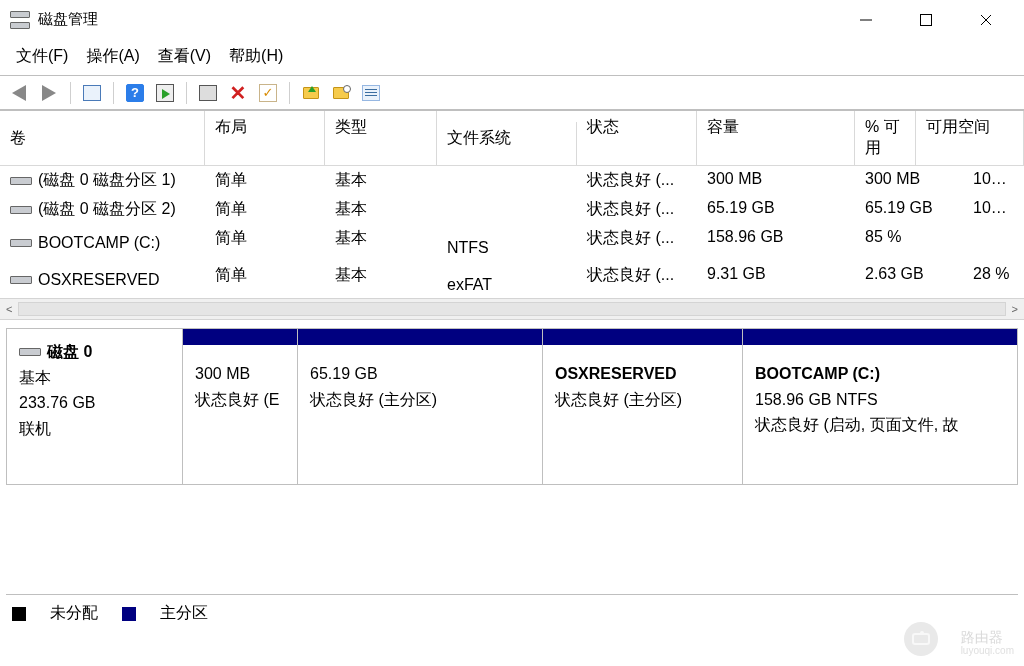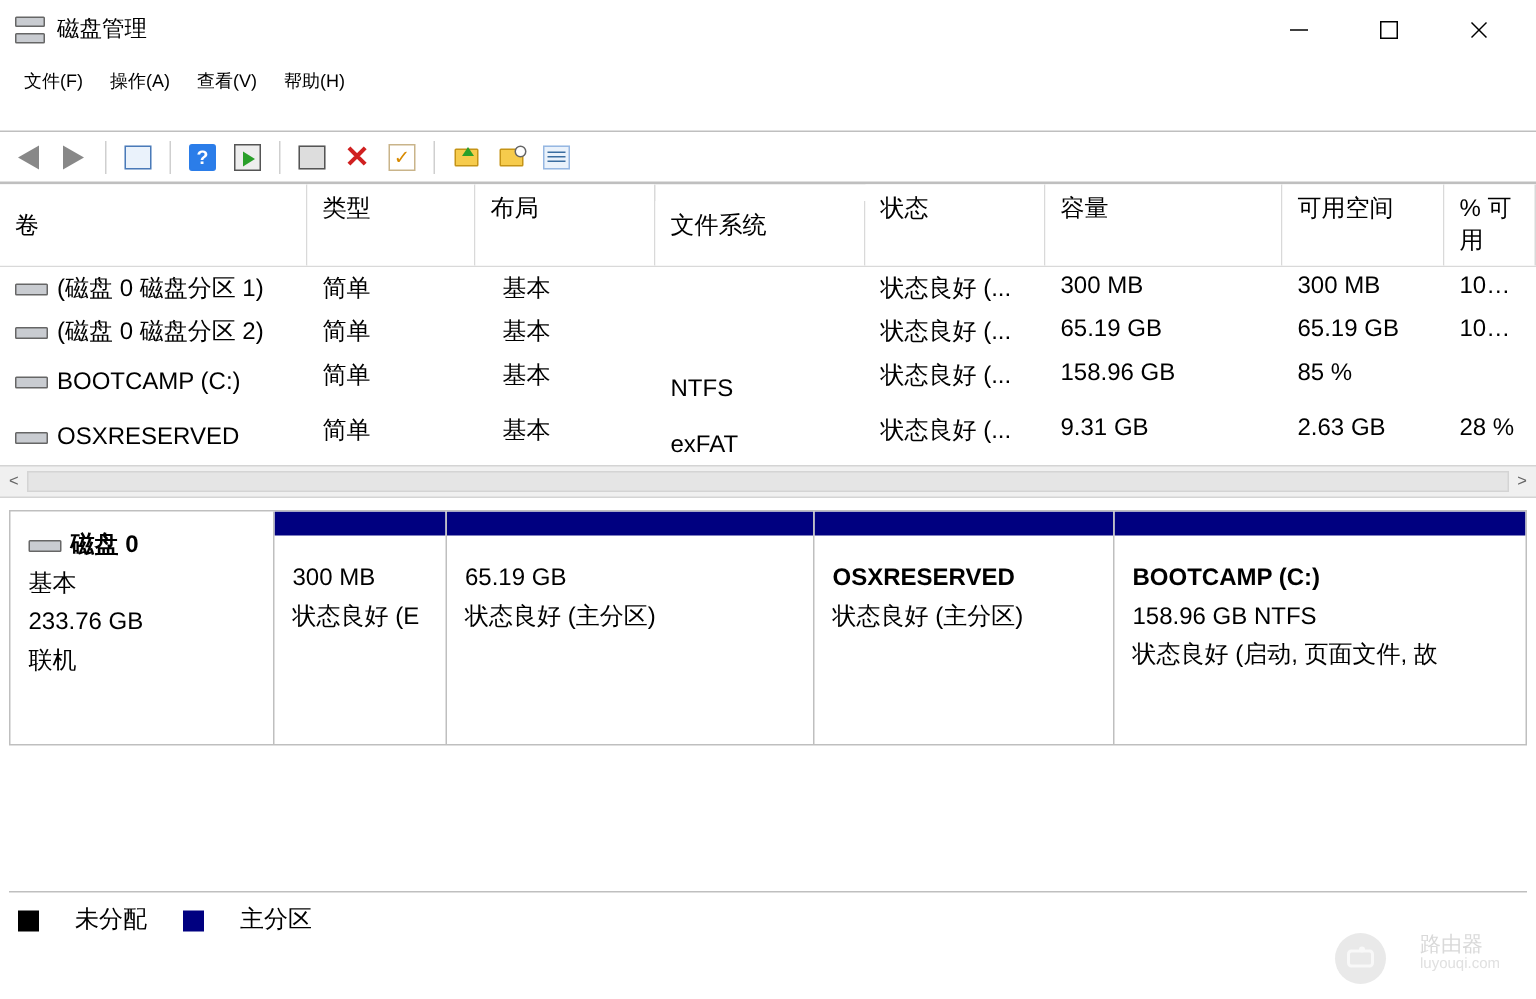--- a/index.html
+++ b/index.html
@@ -36,22 +36,22 @@
   .win-btn {
     width: 60px; height: 100%;
     display: flex; align-items: center; justify-content: center;
     font-size: 14px;
   }
   .win-btn svg { width: 14px; height: 14px; stroke: #000; stroke-width: 1; fill: none; }
   
   .menubar {
     display: flex;
     gap: 18px;
-    padding: 6px 16px 24px 16px;
-    font-size: 12px;
+    padding: 6px 16px 8px 16px;
+    font-size: 16px;
     border-bottom: 1px solid #bfbfbf;
   }
   
   .toolbar {
     display: flex;
     align-items: center;
     height: 34px;
     padding: 3px 6px;
     gap: 4px;
     border-bottom: 1px solid #bfbfbf;
@@ -144,22 +144,22 @@
     bottom:34px;
     border-top:1px solid #bfbfbf;
     padding:8px 6px;
     display:flex;align-items:center;gap:24px;font-size:16px;
   }
   .sw { width:14px;height:14px;display:inline-block;}
   .sw.black{background:#000;}
   .sw.navy{background:#000080;}
   
   .watermark {
-    position:absolute;right:24px;bottom:10px;
-    display:flex;align-items:flex-start;gap:23px;
+    position:absolute;right:10px;bottom:10px;
+    display:flex;align-items:flex-end;gap:23px;
     color:#d9d9d9;font-size:14px;
   }
   .watermark .circ { width:34px;height:34px;border-radius:50%;background:#e9e9e9;display:flex;align-items:center;justify-content:center;}
   .watermark .box { width:18px;height:12px;border:2px solid #f8f8f8;border-radius:3px;position:relative;}
   .watermark .box::before{content:"";position:absolute;left:6px;top:-4px;width:4px;height:4px;background:#f8f8f8;border-radius:50%;}
   .watermark .txt { line-height:1.1;}
   .watermark .sub { font-size:10px;color:#e0e0e0;}
 </style>
 </head>
 <body>
@@ -244,27 +244,27 @@
         <div></div>
         <div></div>
         <div></div>
       </span>
     </span>
 </div>
 
 <div class="volume-table">
   <div class="vt-header">
     <div class="vt-cell c-vol">卷</div>
+    <div class="vt-cell c-layout">布局</div>
     <div class="vt-cell c-type">类型</div>
-    <div class="vt-cell c-layout">布局</div>
     <div class="vt-cell c-fs">文件系统</div>
     <div class="vt-cell c-status">状态</div>
     <div class="vt-cell c-cap">容量</div>
+    <div class="vt-cell c-pct">% 可用</div>
     <div class="vt-cell c-free">可用空间</div>
-    <div class="vt-cell c-pct">% 可用</div>
   </div>
   <div id="vol-rows">
       <div class="vt-row">
         <div class="vt-cell c-vol">
           <span class="disk-ico"></span>
           <span>(磁盘 0 磁盘分区 1)</span>
         </div>
         <div class="vt-cell c-layout">简单</div>
         <div class="vt-cell c-type">基本</div>
         <div class="vt-cell c-fs"></div>

